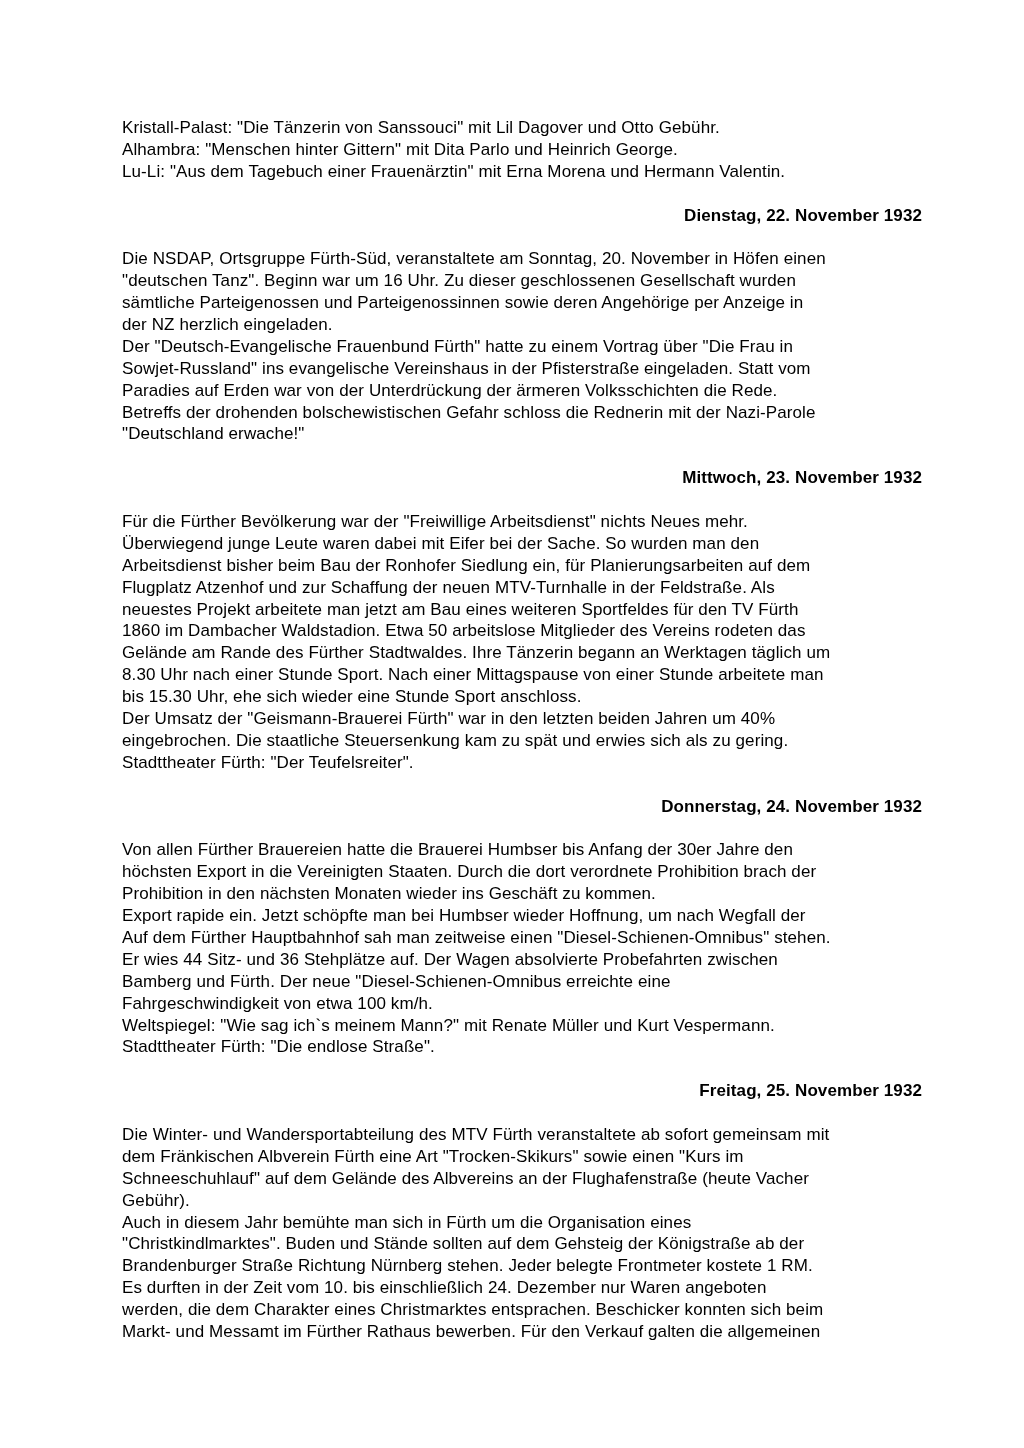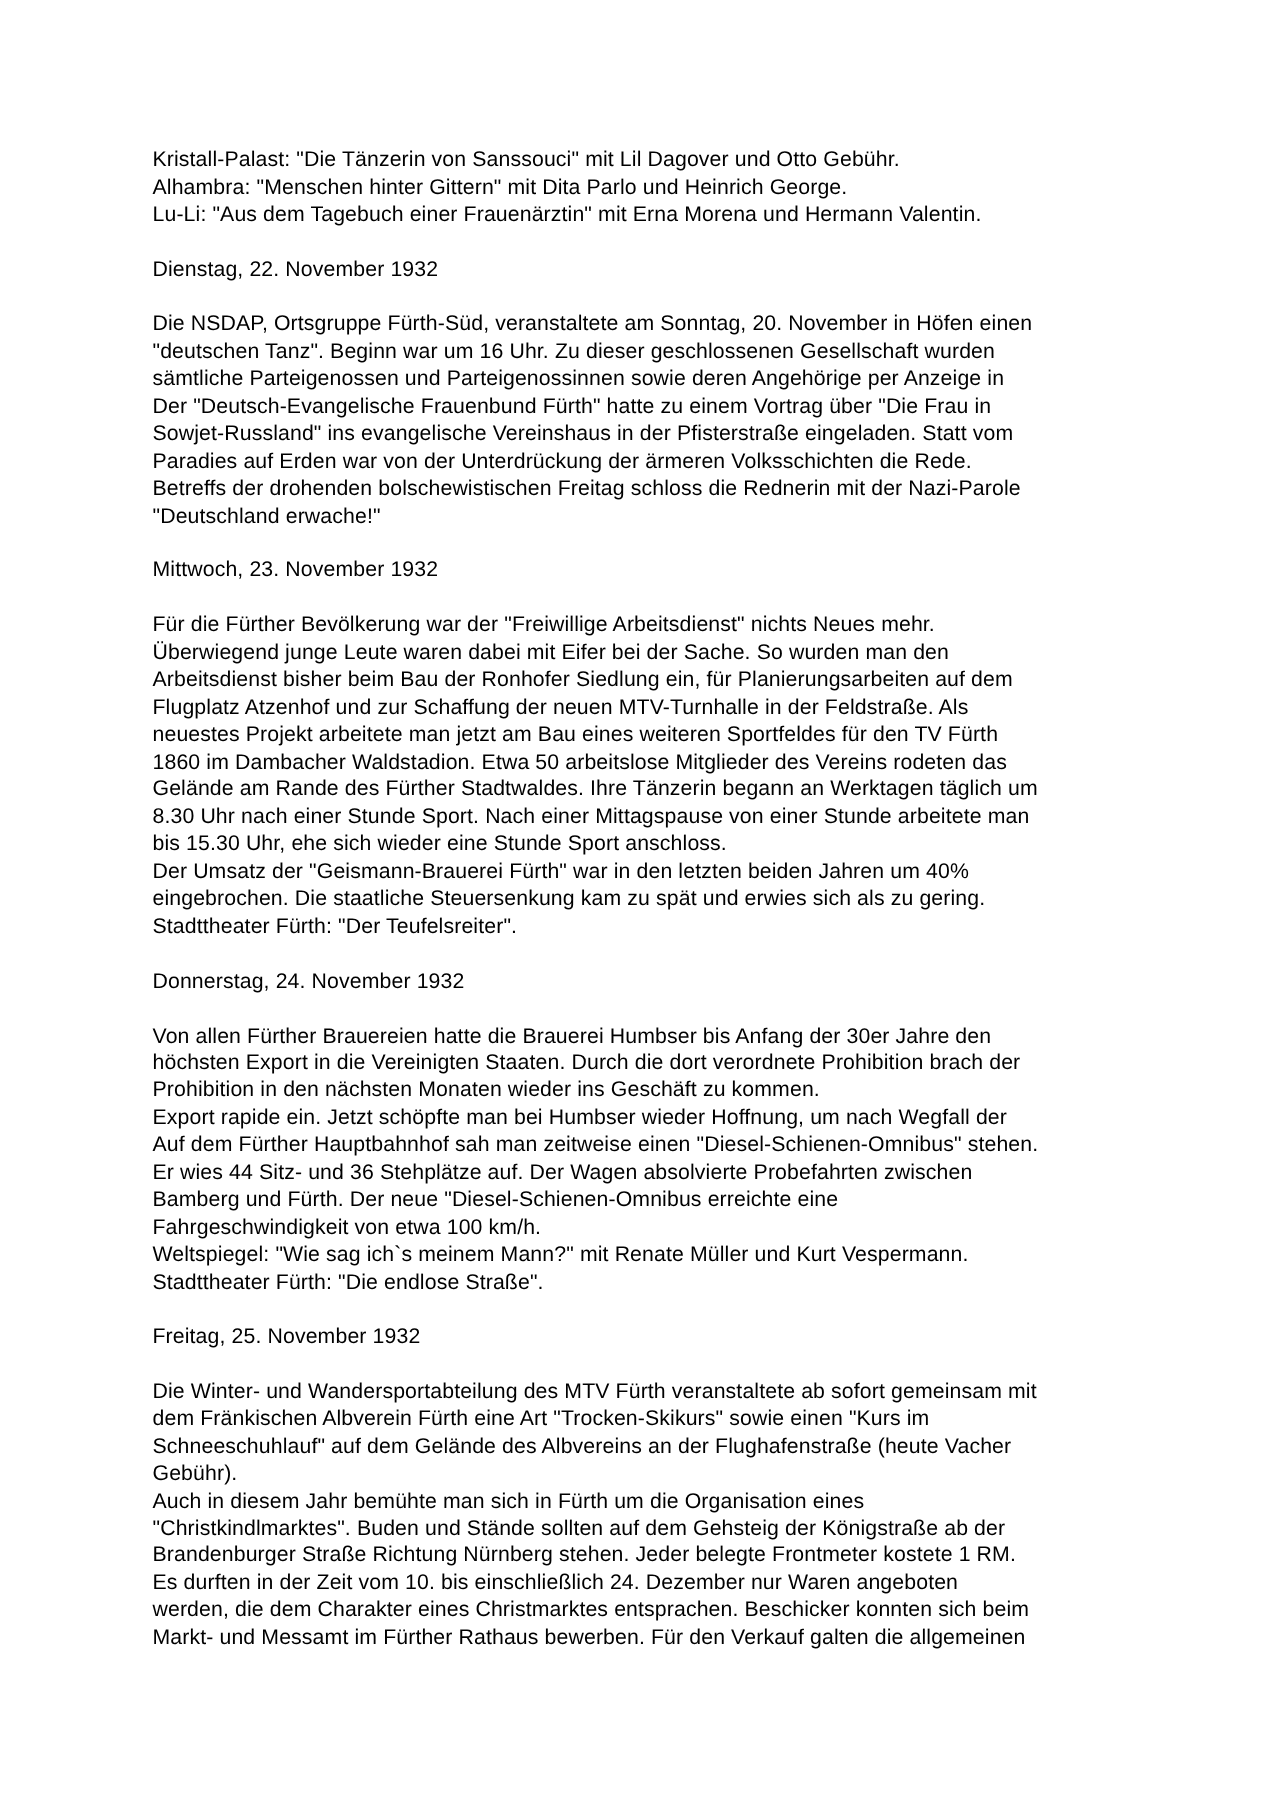--- a/index.html
+++ b/index.html
@@ -31,44 +31,46 @@
   .line {
     font-size: 17px;
     line-height: 21.9px;
     height: 21.9px;
     white-space: pre;
     color: #000000;
     letter-spacing: 0.1px;
   }
   .heading .line,
   .line.heading-line {
-    font-weight: normal;
+    font-weight: bold;
+    text-align: right;
   }
 </style>
 </head>
 <body>
 
 <div class="page">
   <div class="content">
       <div class="block">
         <div class="line">Kristall-Palast: "Die Tänzerin von Sanssouci" mit Lil Dagover und Otto Gebühr.</div>
         <div class="line">Alhambra: "Menschen hinter Gittern" mit Dita Parlo und Heinrich George.</div>
         <div class="line">Lu-Li: "Aus dem Tagebuch einer Frauenärztin" mit Erna Morena und Hermann Valentin.</div>
       </div>
       <div class="block heading">
         <div class="line heading-line">Dienstag, 22. November 1932</div>
       </div>
       <div class="block">
         <div class="line">Die NSDAP, Ortsgruppe Fürth-Süd, veranstaltete am Sonntag, 20. November in Höfen einen</div>
         <div class="line">"deutschen Tanz". Beginn war um 16 Uhr. Zu dieser geschlossenen Gesellschaft wurden</div>
         <div class="line">sämtliche Parteigenossen und Parteigenossinnen sowie deren Angehörige per Anzeige in</div>
+        <div class="line">der NZ herzlich eingeladen.</div>
         <div class="line">Der "Deutsch-Evangelische Frauenbund Fürth" hatte zu einem Vortrag über "Die Frau in</div>
         <div class="line">Sowjet-Russland" ins evangelische Vereinshaus in der Pfisterstraße eingeladen. Statt vom</div>
         <div class="line">Paradies auf Erden war von der Unterdrückung der ärmeren Volksschichten die Rede.</div>
-        <div class="line">Betreffs der drohenden bolschewistischen Freitag schloss die Rednerin mit der Nazi-Parole</div>
+        <div class="line">Betreffs der drohenden bolschewistischen Gefahr schloss die Rednerin mit der Nazi-Parole</div>
         <div class="line">"Deutschland erwache!"</div>
       </div>
       <div class="block heading">
         <div class="line heading-line">Mittwoch, 23. November 1932</div>
       </div>
       <div class="block">
         <div class="line">Für die Fürther Bevölkerung war der "Freiwillige Arbeitsdienst" nichts Neues mehr.</div>
         <div class="line">Überwiegend junge Leute waren dabei mit Eifer bei der Sache. So wurden man den</div>
         <div class="line">Arbeitsdienst bisher beim Bau der Ronhofer Siedlung ein, für Planierungsarbeiten auf dem</div>
         <div class="line">Flugplatz Atzenhof und zur Schaffung der neuen MTV-Turnhalle in der Feldstraße. Als</div>

